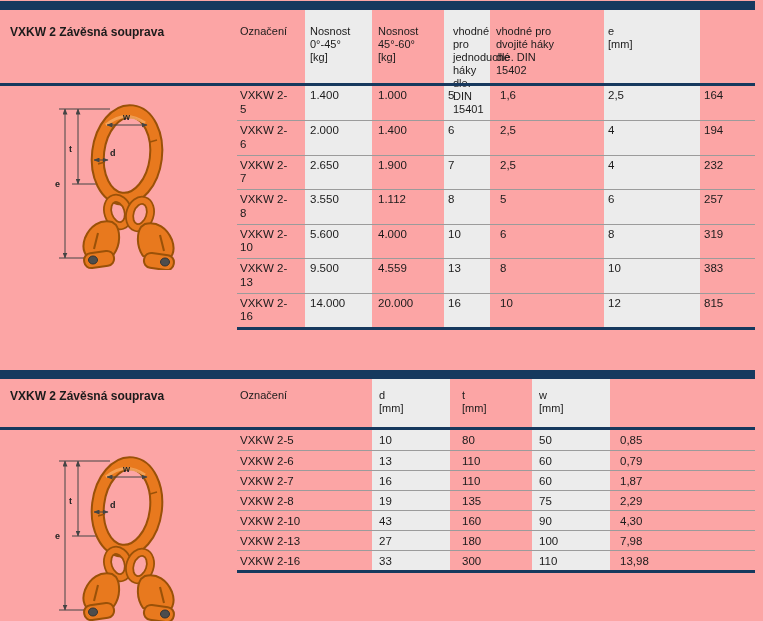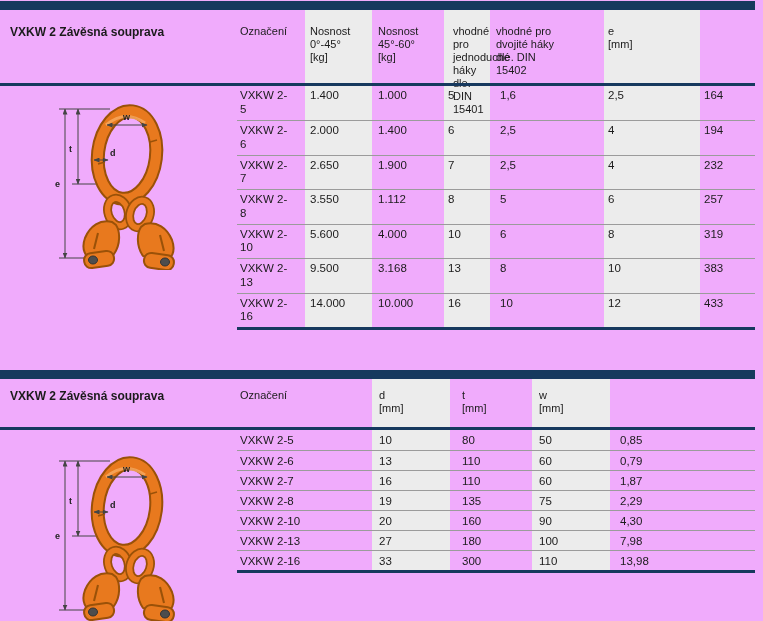--- a/index.html
+++ b/index.html
@@ -1,17 +1,17 @@
 <!DOCTYPE html>
 <html><head>
 <meta charset="utf-8">
 <style>
   html,body{margin:0;padding:0;background:#fff;}
   .canvas{
-    position:relative;width:763px;height:621px;background:#f0abfc;overflow:hidden;
+    position:relative;width:763px;height:621px;background:#fca5a5;overflow:hidden;
     color:#1b1b1b;font-family:"Liberation Sans",sans-serif;
   }
   
   .navy{position:absolute;left:0;width:755px;background:#16395E;}
   #bar1{top:1px;height:9px;}
   #rule1{top:83px;height:3px;}
   #bar2{top:370px;height:9px;}
   #rule2{top:427px;height:3px;}
   .endline{position:absolute;left:237px;width:518px;height:3px;background:#16395E;}
   #end1{top:327px;}
@@ -92,22 +92,22 @@
   </div>
 
   <div class="navy" id="rule1"></div>
 
   <div class="bgrid" id="body1">
       <div style="display: contents;"><div class="cell c0">VXKW 2-5</div><div class="cell c1">1.400</div><div class="cell c2">1.000</div><div class="cell c3">5</div><div class="cell c4">1,6</div><div class="cell c5">2,5</div><div class="cell c6">164</div></div>
       <div style="display: contents;"><div class="cell c0 divided">VXKW 2-6</div><div class="cell c1 divided">2.000</div><div class="cell c2 divided">1.400</div><div class="cell c3 divided">6</div><div class="cell c4 divided">2,5</div><div class="cell c5 divided">4</div><div class="cell c6 divided">194</div></div>
       <div style="display: contents;"><div class="cell c0 divided">VXKW 2-7</div><div class="cell c1 divided">2.650</div><div class="cell c2 divided">1.900</div><div class="cell c3 divided">7</div><div class="cell c4 divided">2,5</div><div class="cell c5 divided">4</div><div class="cell c6 divided">232</div></div>
       <div style="display: contents;"><div class="cell c0 divided">VXKW 2-8</div><div class="cell c1 divided">3.550</div><div class="cell c2 divided">1.112</div><div class="cell c3 divided">8</div><div class="cell c4 divided">5</div><div class="cell c5 divided">6</div><div class="cell c6 divided">257</div></div>
       <div style="display: contents;"><div class="cell c0 divided">VXKW 2-10</div><div class="cell c1 divided">5.600</div><div class="cell c2 divided">4.000</div><div class="cell c3 divided">10</div><div class="cell c4 divided">6</div><div class="cell c5 divided">8</div><div class="cell c6 divided">319</div></div>
-      <div style="display: contents;"><div class="cell c0 divided">VXKW 2-13</div><div class="cell c1 divided">9.500</div><div class="cell c2 divided">3.168</div><div class="cell c3 divided">13</div><div class="cell c4 divided">8</div><div class="cell c5 divided">10</div><div class="cell c6 divided">383</div></div>
-      <div style="display: contents;"><div class="cell c0 divided">VXKW 2-16</div><div class="cell c1 divided">14.000</div><div class="cell c2 divided">10.000</div><div class="cell c3 divided">16</div><div class="cell c4 divided">10</div><div class="cell c5 divided">12</div><div class="cell c6 divided">433</div></div>
+      <div style="display: contents;"><div class="cell c0 divided">VXKW 2-13</div><div class="cell c1 divided">9.500</div><div class="cell c2 divided">4.559</div><div class="cell c3 divided">13</div><div class="cell c4 divided">8</div><div class="cell c5 divided">10</div><div class="cell c6 divided">383</div></div>
+      <div style="display: contents;"><div class="cell c0 divided">VXKW 2-16</div><div class="cell c1 divided">14.000</div><div class="cell c2 divided">20.000</div><div class="cell c3 divided">16</div><div class="cell c4 divided">10</div><div class="cell c5 divided">12</div><div class="cell c6 divided">815</div></div>
     </div>
 
   <div class="endline" id="end1"></div>
 
   <svg class="rig" id="rig1" width="185" height="178" viewBox="0 0 185 178">
     <defs>
       <marker id="arr" markerWidth="6" markerHeight="5" refX="5.5" refY="2.5" orient="auto-start-reverse" markerUnits="userSpaceOnUse">
         <path d="M0,0 L6,2.5 L0,5 Z" fill="#444"></path>
       </marker>
     </defs>
@@ -167,21 +167,21 @@
 [mm]</div>
   </div>
 
   <div class="navy" id="rule2"></div>
 
   <div class="bgrid" id="body2">
       <div style="display: contents;"><div class="cell c0">VXKW 2-5</div><div class="cell c1">10</div><div class="cell c2">80</div><div class="cell c3">50</div><div class="cell c4">0,85</div></div>
       <div style="display: contents;"><div class="cell c0 divided">VXKW 2-6</div><div class="cell c1 divided">13</div><div class="cell c2 divided">110</div><div class="cell c3 divided">60</div><div class="cell c4 divided">0,79</div></div>
       <div style="display: contents;"><div class="cell c0 divided">VXKW 2-7</div><div class="cell c1 divided">16</div><div class="cell c2 divided">110</div><div class="cell c3 divided">60</div><div class="cell c4 divided">1,87</div></div>
       <div style="display: contents;"><div class="cell c0 divided">VXKW 2-8</div><div class="cell c1 divided">19</div><div class="cell c2 divided">135</div><div class="cell c3 divided">75</div><div class="cell c4 divided">2,29</div></div>
-      <div style="display: contents;"><div class="cell c0 divided">VXKW 2-10</div><div class="cell c1 divided">20</div><div class="cell c2 divided">160</div><div class="cell c3 divided">90</div><div class="cell c4 divided">4,30</div></div>
+      <div style="display: contents;"><div class="cell c0 divided">VXKW 2-10</div><div class="cell c1 divided">43</div><div class="cell c2 divided">160</div><div class="cell c3 divided">90</div><div class="cell c4 divided">4,30</div></div>
       <div style="display: contents;"><div class="cell c0 divided">VXKW 2-13</div><div class="cell c1 divided">27</div><div class="cell c2 divided">180</div><div class="cell c3 divided">100</div><div class="cell c4 divided">7,98</div></div>
       <div style="display: contents;"><div class="cell c0 divided">VXKW 2-16</div><div class="cell c1 divided">33</div><div class="cell c2 divided">300</div><div class="cell c3 divided">110</div><div class="cell c4 divided">13,98</div></div>
     </div>
 
   <div class="endline" id="end2"></div>
 
   <svg class="rig" id="rig2" width="185" height="178" viewBox="0 0 185 178">
     <use href="#rig-shape"></use>
   </svg>
 

